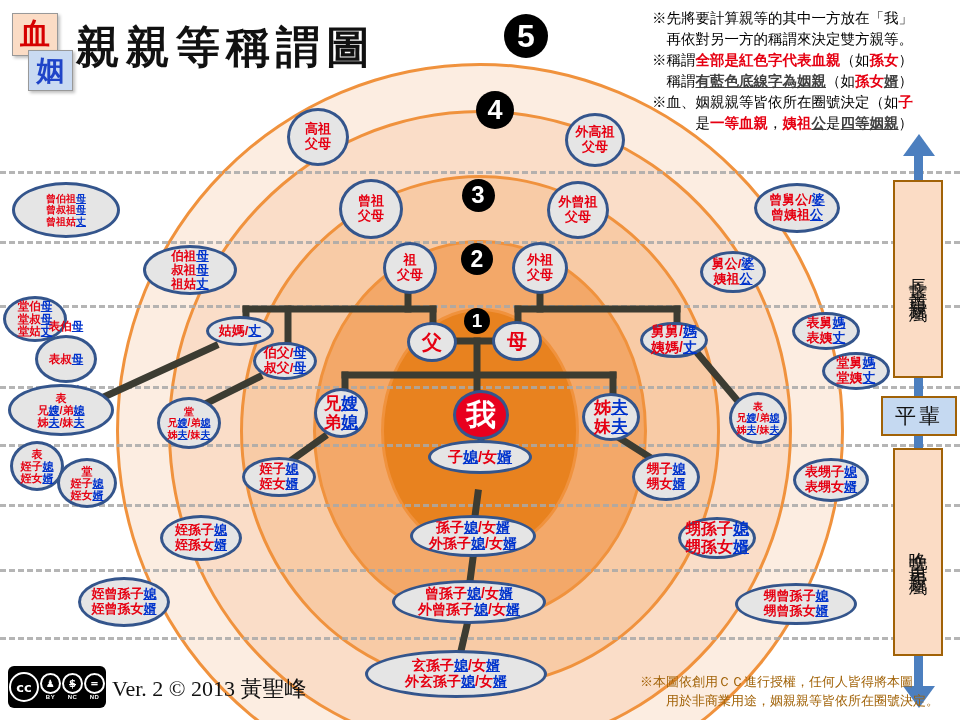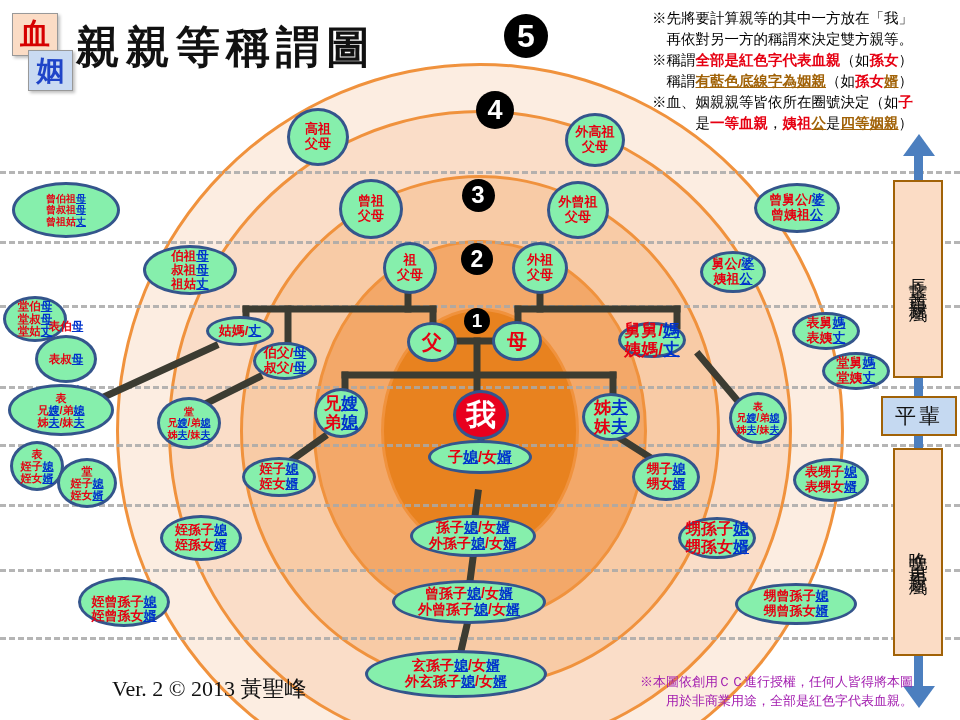--- a/index.html
+++ b/index.html
@@ -6,21 +6,21 @@
   #stage{position:relative;width:960px;height:720px;background:#fff;overflow:hidden;
          font-family:"Liberation Sans",sans-serif;}
   
   .ring{position:absolute;border-radius:50%;border:3px solid #F0923D;box-sizing:border-box;}
   
   .dash{position:absolute;left:0;width:960px;height:0;border-top:3px dashed #A9A9A9;opacity:.85;}
   
   #conn{position:absolute;left:0;top:0;}
   #conn line{stroke:#3C3C32;stroke-width:7;stroke-linecap:square;}
   
-  .node{position:absolute;background:#86efac;border:3px solid #34558C;border-radius:50%;
+  .node{position:absolute;background:#e5e5e5;border:3px solid #34558C;border-radius:50%;
         box-sizing:border-box;display:flex;flex-direction:column;align-items:center;
         justify-content:center;font-weight:700;line-height:1.1;}
   .node.me{background:#E8001E;}
   .nl{white-space:nowrap;line-height:1.12;}
   .sr{color:#E60012;}
   .sb{color:#0033CC;text-decoration:underline;text-underline-offset:1px;}
   .sw{color:#fff;}
   
   .degree{position:absolute;background:#000;color:#fff;border-radius:50%;display:flex;
           align-items:center;justify-content:center;font-weight:700;}
@@ -29,39 +29,39 @@
          font-size:44px;color:#111;letter-spacing:6px;font-weight:600;}
   .badge{position:absolute;display:flex;align-items:center;justify-content:center;
          font-family:"Liberation Serif",serif;font-weight:700;border:1px solid #999;
          box-shadow:2px 2px 3px rgba(0,0,0,.25);}
   #badge-blood{left:12px;top:13px;width:44px;height:41px;background:#FBDCC5;color:#D60000;font-size:30px;z-index:3;}
   #badge-marriage{left:28px;top:50px;width:43px;height:39px;background:#C9DAF2;color:#1F44C8;font-size:28px;z-index:4;}
   
   #notes{position:absolute;left:652px;top:8px;width:306px;font-family:"Liberation Serif",serif;
          font-size:14.5px;line-height:21px;color:#000;z-index:5;}
   #notes .nr{color:#E60012;font-weight:700;text-decoration:none;}
-  #notes .nb{color:#a16207;font-weight:700;text-decoration:underline;}
+  #notes .nb{color:#404040;font-weight:700;text-decoration:underline;}
   
   .axisbox{position:absolute;box-sizing:border-box;border:2px solid #a16207;z-index:6;
            display:flex;align-items:center;justify-content:center;
            font-family:"Liberation Serif",serif;color:#111;}
   .vert{writing-mode:vertical-rl;letter-spacing:5px;}
   #arrow-bar{position:absolute;left:914px;top:150px;width:9px;height:542px;background:#4C7FBF;z-index:5;}
   .ah{position:absolute;width:0;height:0;z-index:5;}
   
   #cc-badge{position:absolute;left:8px;top:666px;width:98px;height:42px;background:#000;
             border-radius:6px;display:flex;align-items:center;justify-content:space-evenly;z-index:6;}
   .cc-circ{border:2px solid #fff;border-radius:50%;color:#fff;display:flex;align-items:center;
            justify-content:center;font-weight:700;font-family:"DejaVu Sans",sans-serif;}
   .cc-col{display:flex;flex-direction:column;align-items:center;color:#fff;}
   .cc-lbl{font-size:6px;line-height:7px;font-weight:700;letter-spacing:.5px;}
   #version{position:absolute;left:112px;top:674px;font-family:"Liberation Serif",serif;
            font-size:22px;color:#111;z-index:6;}
   #license{position:absolute;left:640px;top:672px;width:318px;font-family:"Liberation Serif",serif;
-           font-size:13px;line-height:19px;color:#a21caf;z-index:6;}
+           font-size:13px;line-height:19px;color:#a16207;z-index:6;}
   #license .l2{padding-left:26px;}
 </style>
 </head>
 <body>
 
 <div id="stage">
   <div id="rings">
       <div class="ring" style="left: 116px; top: 63px; width: 728px; height: 736px; background: rgb(252, 237, 225);"></div>
       <div class="ring" style="left: 168px; top: 110px; width: 624px; height: 642px; background: rgb(250, 221, 200);"></div>
       <div class="ring" style="left: 240px; top: 175px; width: 480px; height: 512px; background: rgb(248, 203, 166);"></div>
@@ -157,21 +157,21 @@
         <div class="nl"><span class="sr">表叔</span><span class="sb">母</span></div>
         <div class="nl"><span class="sr">表姑</span><span class="sb">丈</span></div>
       </div>
       <div class="node" style="left: 206px; top: 316px; width: 68px; height: 30px; font-size: 13px;">
         <div class="nl"><span class="sr">姑媽</span><span class="sr">/</span><span class="sb">丈</span></div>
       </div>
       <div class="node" style="left: 253px; top: 342px; width: 64px; height: 38px; font-size: 13px;">
         <div class="nl"><span class="sr">伯父</span><span class="sr">/</span><span class="sb">母</span></div>
         <div class="nl"><span class="sr">叔父</span><span class="sr">/</span><span class="sb">母</span></div>
       </div>
-      <div class="node" style="left: 618px; top: 322px; width: 68px; height: 36px; font-size: 17px;">
+      <div class="node" style="left: 640px; top: 322px; width: 68px; height: 36px; font-size: 14px;">
         <div class="nl"><span class="sr">舅舅</span><span class="sr">/</span><span class="sb">媽</span></div>
         <div class="nl"><span class="sr">姨媽</span><span class="sr">/</span><span class="sb">丈</span></div>
       </div>
       <div class="node" style="left: 700px; top: 251px; width: 66px; height: 42px; font-size: 13px;">
         <div class="nl"><span class="sr">舅公</span><span class="sr">/</span><span class="sb">婆</span></div>
         <div class="nl"><span class="sr">姨祖</span><span class="sb">公</span></div>
       </div>
       <div class="node" style="left: 754px; top: 183px; width: 86px; height: 50px; font-size: 13px;">
         <div class="nl"><span class="sr">曾舅公</span><span class="sr">/</span><span class="sb">婆</span></div>
         <div class="nl"><span class="sr">曾姨祖</span><span class="sb">公</span></div>
@@ -241,21 +241,21 @@
         <div class="nl"><span class="sr">姪孫女</span><span class="sb">婿</span></div>
       </div>
       <div class="node" style="left: 678px; top: 517px; width: 78px; height: 42px; font-size: 16px;">
         <div class="nl"><span class="sr">甥孫子</span><span class="sb">媳</span></div>
         <div class="nl"><span class="sr">甥孫女</span><span class="sb">婿</span></div>
       </div>
       <div class="node" style="left: 392px; top: 580px; width: 154px; height: 44px; font-size: 14px;">
         <div class="nl"><span class="sr">曾孫子</span><span class="sb">媳</span><span class="sr">/</span><span class="sr">女</span><span class="sb">婿</span></div>
         <div class="nl"><span class="sr">外曾孫子</span><span class="sb">媳</span><span class="sr">/</span><span class="sr">女</span><span class="sb">婿</span></div>
       </div>
-      <div class="node" style="left: 78px; top: 577px; width: 92px; height: 50px; font-size: 13px; justify-content: flex-end;">
+      <div class="node" style="left: 78px; top: 577px; width: 92px; height: 50px; font-size: 13px;">
         <div class="nl"><span class="sr">姪曾孫子</span><span class="sb">媳</span></div>
         <div class="nl"><span class="sr">姪曾孫女</span><span class="sb">婿</span></div>
       </div>
       <div class="node" style="left: 735px; top: 583px; width: 122px; height: 42px; font-size: 13px;">
         <div class="nl"><span class="sr">甥曾孫子</span><span class="sb">媳</span></div>
         <div class="nl"><span class="sr">甥曾孫女</span><span class="sb">婿</span></div>
       </div>
       <div class="node" style="left: 365px; top: 650px; width: 182px; height: 48px; font-size: 14px;">
         <div class="nl"><span class="sr">玄孫子</span><span class="sb">媳</span><span class="sr">/</span><span class="sr">女</span><span class="sb">婿</span></div>
         <div class="nl"><span class="sr">外玄孫子</span><span class="sb">媳</span><span class="sr">/</span><span class="sr">女</span><span class="sb">婿</span></div>
@@ -282,18 +282,33 @@
       <div><span class="nk">　　　是</span><span class="nr">一等血親</span><span class="nk">，</span><span class="nr">姨祖</span><span class="nb">公</span><span class="nk">是</span><span class="nb">四等姻親</span><span class="nk">）</span></div>
     </div>
 
   <div id="arrow-bar"></div>
   <div class="ah" style="left:903px;top:134px;border-left:16px solid transparent;border-right:16px solid transparent;border-bottom:22px solid #4C7FBF;"></div>
   <div class="ah" style="left:903px;top:686px;border-left:16px solid transparent;border-right:16px solid transparent;border-top:22px solid #4C7FBF;"></div>
   <div class="axisbox vert" style="left:893px;top:180px;width:50px;height:198px;background:#FBDCC5;font-size:19px;">長輩・尊親屬</div>
   <div class="axisbox" style="left:881px;top:396px;width:76px;height:40px;background:#C5D9F1;font-size:21px;letter-spacing:3px;">平輩</div>
   <div class="axisbox vert" style="left:893px;top:448px;width:50px;height:208px;background:#FBDCC5;font-size:19px;">晚輩・卑親屬</div>
 
+  <div id="cc-badge">
+    <div class="cc-circ" style="width:26px;height:26px;font-size:13px;">cc</div>
+  <div class="cc-col">
+        <div class="cc-circ" style="width: 17px; height: 17px; font-size: 10px;">♟</div>
+        <div class="cc-lbl">BY</div>
+      </div>
+      <div class="cc-col">
+        <div class="cc-circ" style="width: 17px; height: 17px; font-size: 10px; text-decoration: line-through;">$</div>
+        <div class="cc-lbl">NC</div>
+      </div>
+      <div class="cc-col">
+        <div class="cc-circ" style="width: 17px; height: 17px; font-size: 10px;">=</div>
+        <div class="cc-lbl">ND</div>
+      </div>
+    </div>
   <div id="version">Ver. 2 © 2013 黃聖峰</div>
   <div id="license">
       <div>※本圖依創用ＣＣ進行授權，任何人皆得將本圖</div>
-      <div class="l2">用於非商業用途，全部是紅色字代表血親。</div>
+      <div class="l2">用於非商業用途，姻親親等皆依所在圈號決定。</div>
     </div>
 </div>
 
 </body></html>

